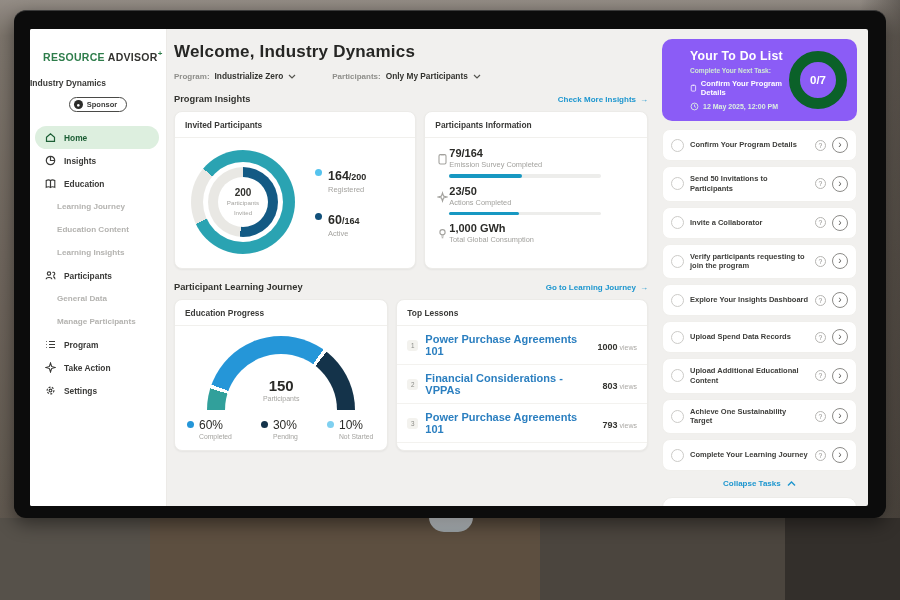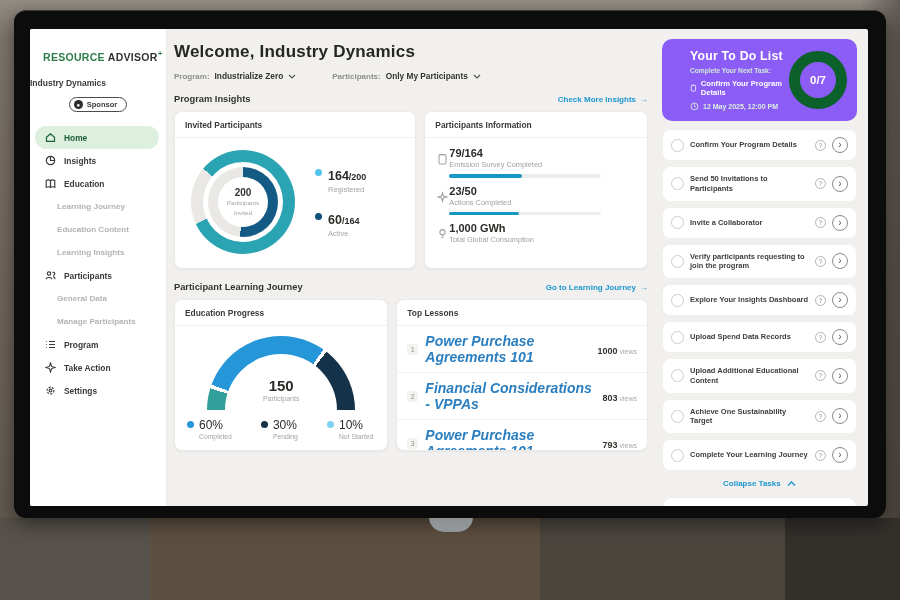--- a/index.html
+++ b/index.html
@@ -100,21 +100,21 @@
   .glegend { display:flex; justify-content:space-between; padding:8px 14px 0 12px; }
   .gleg-item { display:flex; gap:5px; align-items:flex-start; }
   .gleg-val { font-size:12px; font-weight:400; color:#2b2b28; }
   .gleg-lab { font-size:6.8px; color:#a5a4a0; margin-top:1px; }
 
   
   .lesson-row { display:flex; align-items:center; gap:7px; padding:7px 10px; border-bottom:1px solid #f3f2ef; cursor:pointer; }
   .lesson-row:last-child { border-bottom:none;gap:8px; }
   .rank { width:11px; height:11px; border-radius:3px; background:#f3f2ee; color:#8a8a86; font-size:6.3px;
           display:flex; align-items:center; justify-content:center; flex:none; }
-  .lesson-title { flex:1; font-size:14px; font-weight:700; color:#2b7fc0;font-style:italic; }
+  .lesson-title { flex:1; font-size:11px; font-weight:700; color:#2b7fc0; }
   .views-num { font-size:9px; font-weight:800; color:#33332f;margin-top:32px; }
   .views-lab { font-size:7px; color:#aba9a5; margin-left:2px; }
 
   
   .right { width:208px; flex:none; padding:10px 11px 0 2px; }
   .todo-card { background:#8b5cf6; border-radius:10px; padding:10px 10px 10px 28px; display:flex; gap:6px;
                align-items:center; color:#fff; }
   .todo-left { flex:1; min-width:0; }
   .todo-title { font-size:12.3px; font-weight:800; letter-spacing:.2px; }
   .todo-sub { font-size:6.6px; color:#cfe8d6; font-weight:600; margin-top:4px; }

